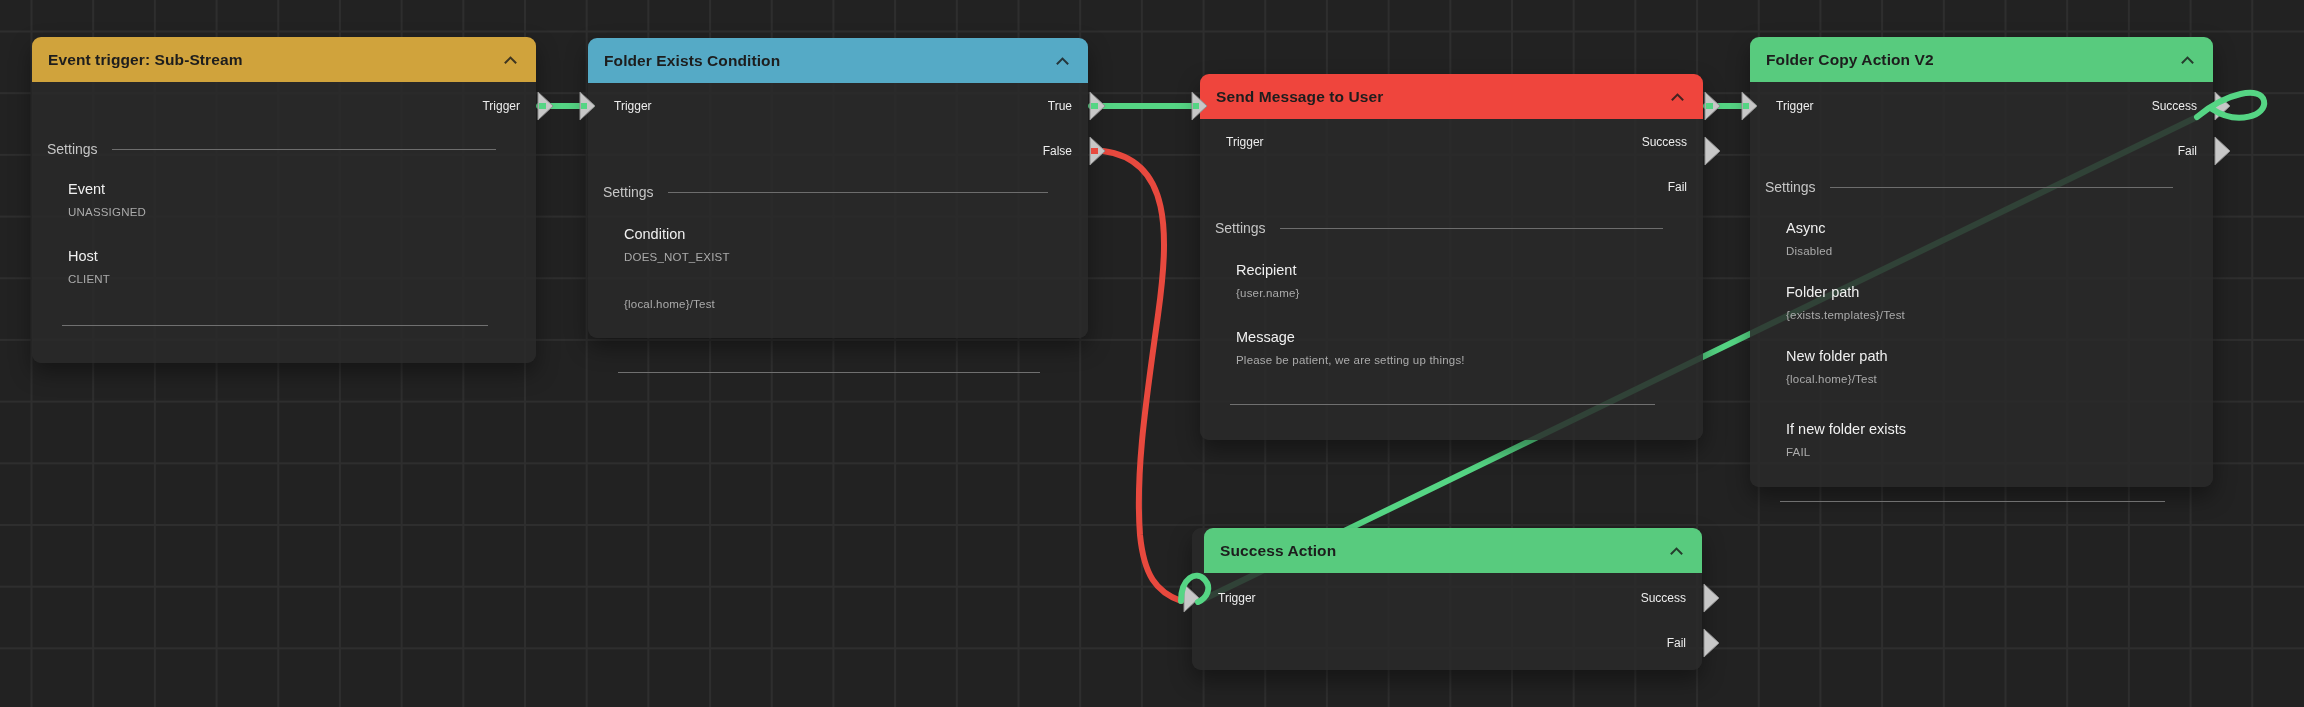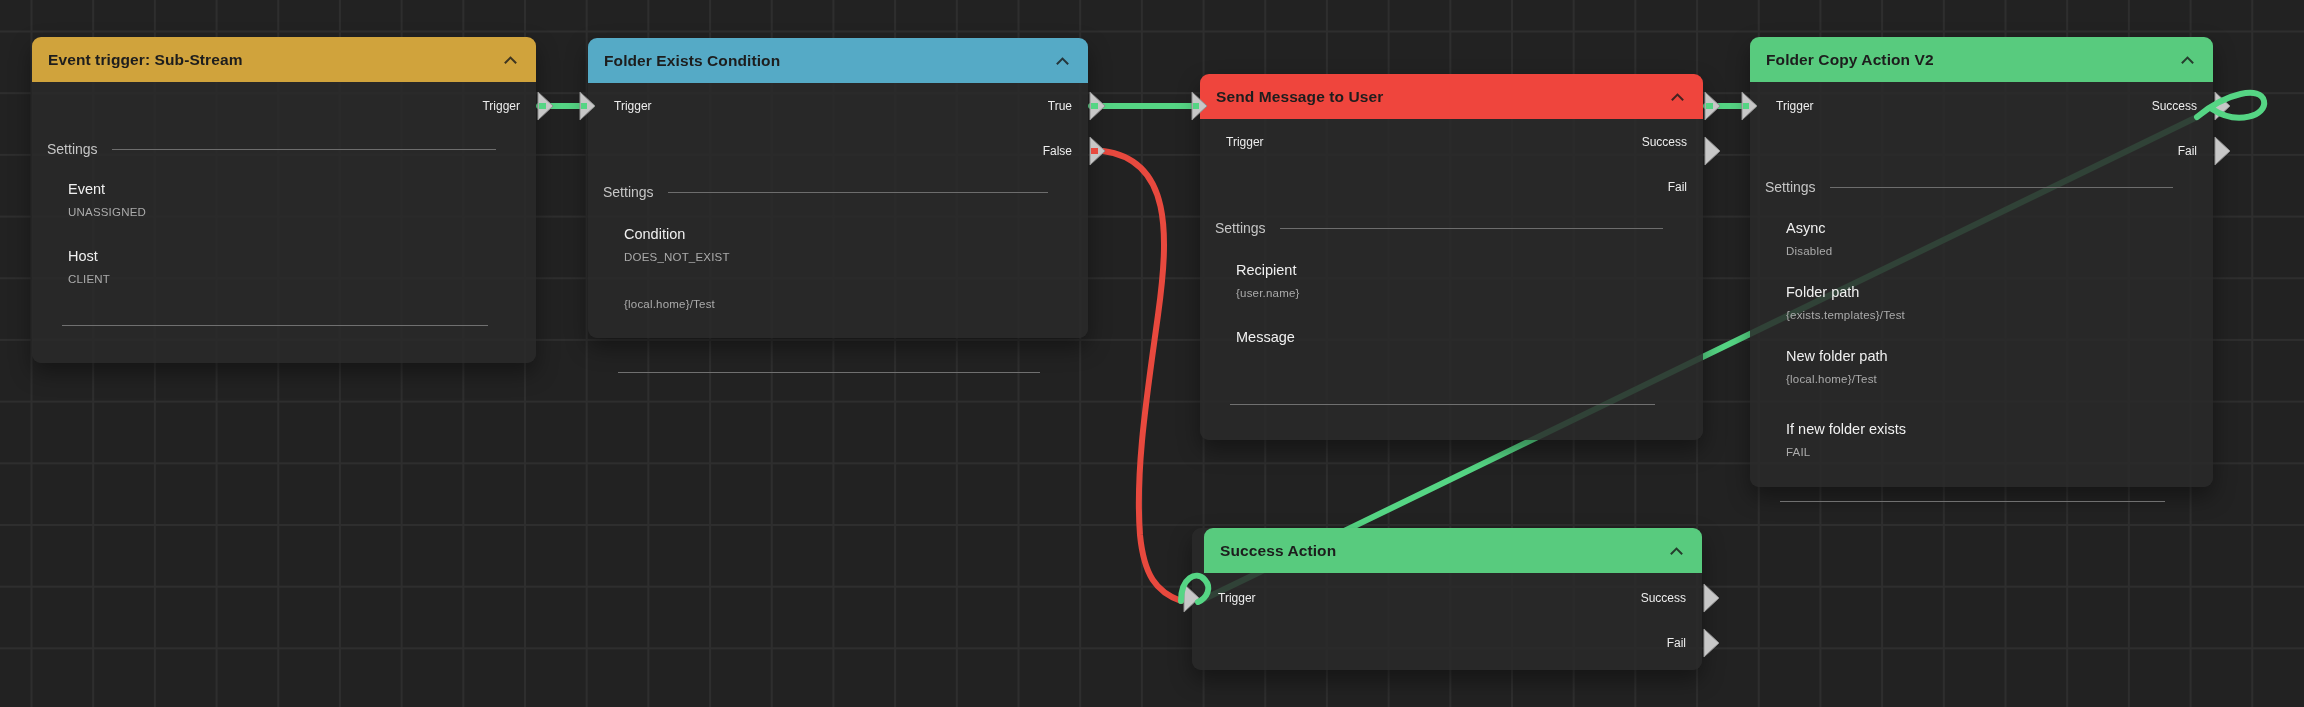--- a/index.html
+++ b/index.html
@@ -120,20 +120,21 @@
     <div class="settings-head" style="top:143px">
       <span class="settings-label">Settings</span>
       <span class="settings-line"></span>
     </div>
     <div class="item" style="top:186px">
       <div class="item-label">Recipient</div>
       <div class="item-value">{user.name}</div>
     </div>
     <div class="item" style="top:253px">
       <div class="item-label">Message</div>
+      <div class="item-value">Please be patient, we are setting up things!</div>
     </div>
     <div class="bottom-rule" style="top:330px"></div>
   </div>
 
   <div class="node" style="left:1750px;top:37px;width:463px;height:450px;">
     <div class="node-header" style="background: rgb(88, 203, 126);">
       <span class="node-title">Folder Copy Action V2</span>
       <span class="chevron"></span>
     </div>
     <span class="plabel in" style="top:58px">Trigger</span>

